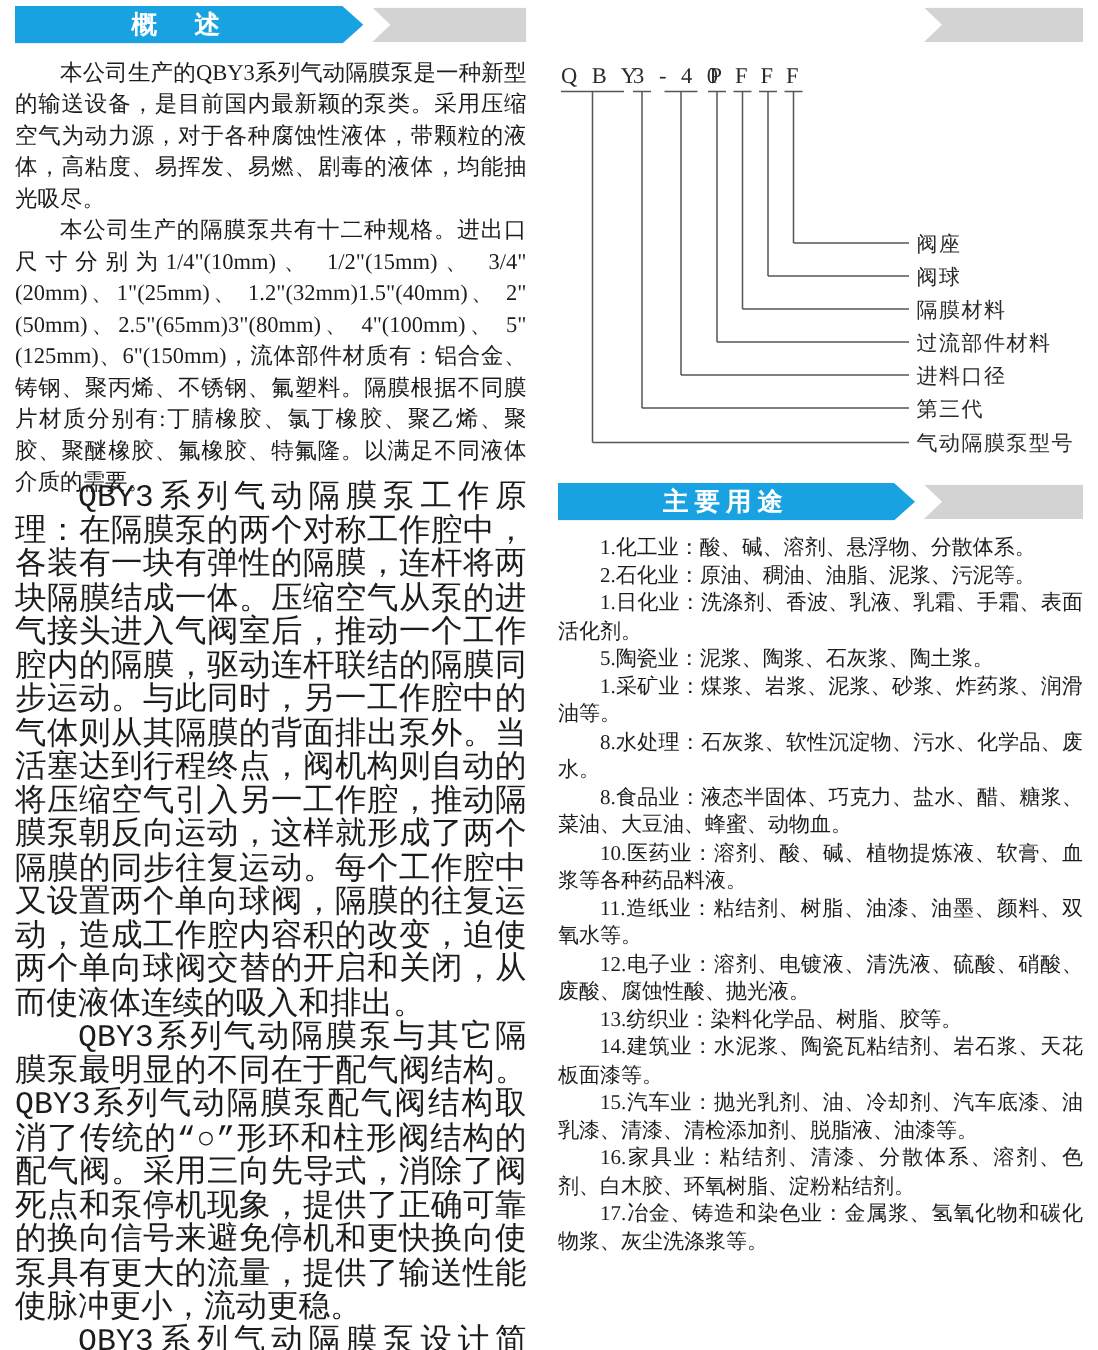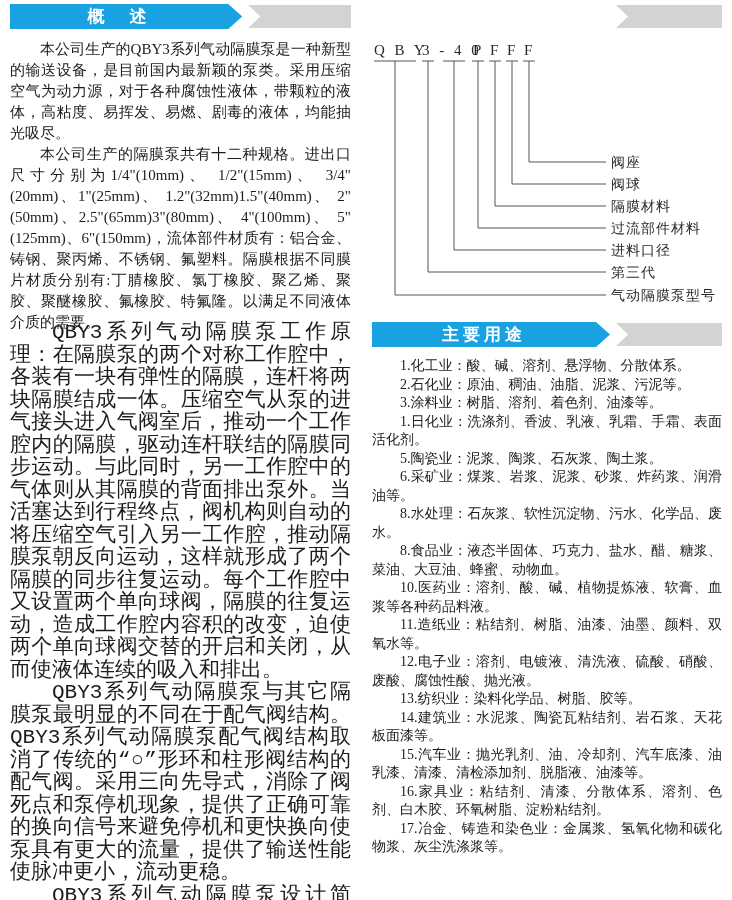--- a/index.html
+++ b/index.html
@@ -131,24 +131,23 @@
   <div class="section" id="sec-uses">
     <div class="banner">
       <div class="banner-blue">
         <span class="banner-title">主要用途</span>
       </div>
       <div class="banner-gray"></div>
     </div>
     <div class="body-text">
       <p>1.化工业：酸、碱、溶剂、悬浮物、分散体系。</p>
       <p>2.石化业：原油、稠油、油脂、泥浆、污泥等。</p>
-      <p>3.涂料业：树脂、溶剂、着色剂、油漆等。</p>
       <p>1.日化业：洗涤剂、香波、乳液、乳霜、手霜、表面活化剂。</p>
       <p>5.陶瓷业：泥浆、陶浆、石灰浆、陶土浆。</p>
-      <p>6.采矿业：煤浆、岩浆、泥浆、砂浆、炸药浆、润滑油等。</p>
+      <p>1.采矿业：煤浆、岩浆、泥浆、砂浆、炸药浆、润滑油等。</p>
       <p>8.水处理：石灰浆、软性沉淀物、污水、化学品、废水。</p>
       <p>8.食品业：液态半固体、巧克力、盐水、醋、糖浆、菜油、大豆油、蜂蜜、动物血。</p>
       <p>10.医药业：溶剂、酸、碱、植物提炼液、软膏、血浆等各种药品料液。</p>
       <p>11.造纸业：粘结剂、树脂、油漆、油墨、颜料、双氧水等。</p>
       <p>12.电子业：溶剂、电镀液、清洗液、硫酸、硝酸、废酸、腐蚀性酸、抛光液。</p>
       <p>13.纺织业：染料化学品、树脂、胶等。</p>
       <p>14.建筑业：水泥浆、陶瓷瓦粘结剂、岩石浆、天花板面漆等。</p>
       <p>15.汽车业：抛光乳剂、油、冷却剂、汽车底漆、油乳漆、清漆、清检添加剂、脱脂液、油漆等。</p>
       <p>16.家具业：粘结剂、清漆、分散体系、溶剂、色剂、白木胶、环氧树脂、淀粉粘结剂。</p>
       <p>17.冶金、铸造和染色业：金属浆、氢氧化物和碳化物浆、灰尘洗涤浆等。</p>

